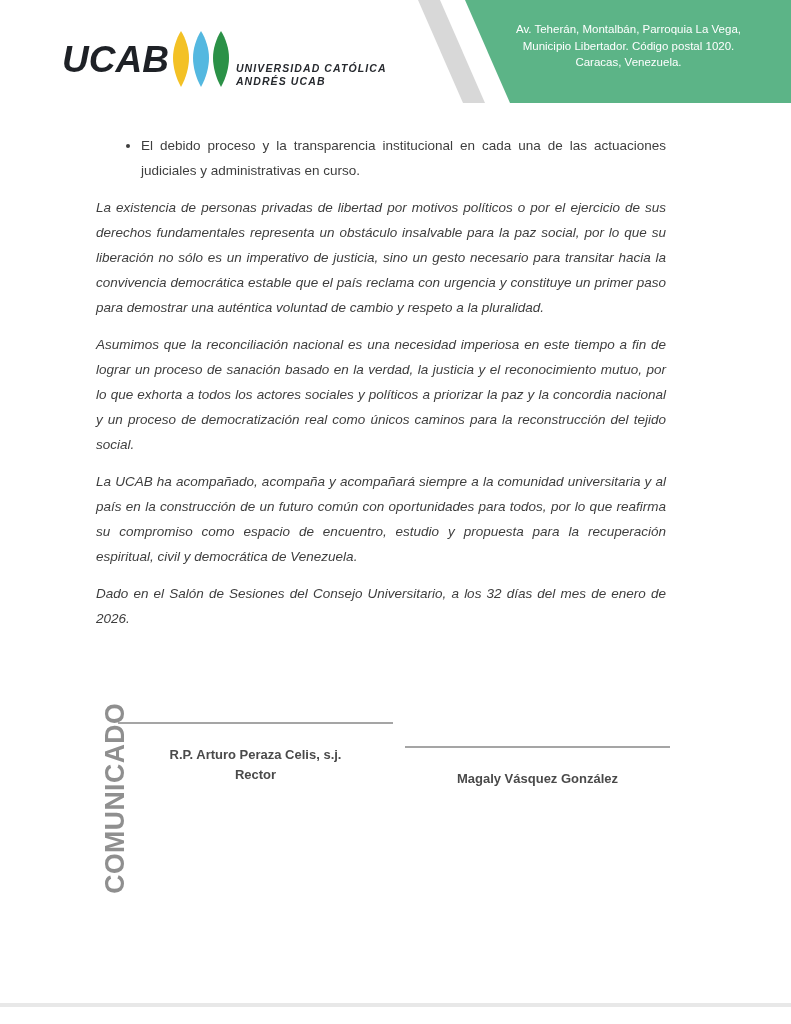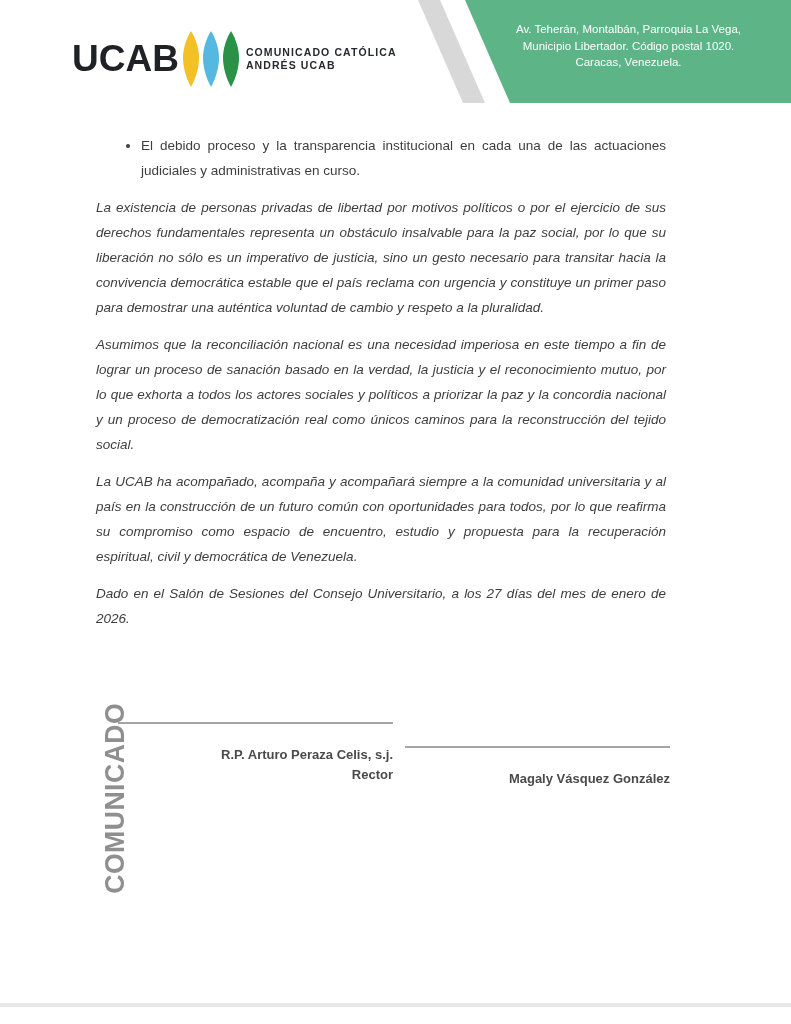--- a/index.html
+++ b/index.html
@@ -14,22 +14,22 @@
   
   .header-svg{position:absolute;top:0;left:0;}
   .address-box-text{
     position:absolute;top:21px;right:50px;
     text-align:center;
     color:#ffffff;
     font-size:11.5px;line-height:16.5px;font-weight:500;
   }
 
   .logo{
-    position:absolute;left:72px;top:30px;
-    display:flex;align-items:center;
+    position:absolute;left:62px;top:30px;
+    display:flex;align-items:flex-end;font-style:italic;
   }
   .logo-acronym{
     font-size:37px;font-weight:700;color:#1e2126;
     letter-spacing:0px;line-height:56px;
   }
   .logo-leaves{margin-left:3px;margin-right:6px;display:block;}
   .logo-name{
     font-size:10.5px;font-weight:700;color:#26292e;
     letter-spacing:1.1px;line-height:13px;
   }
@@ -52,21 +52,21 @@
     width:170px;height:30px;
     transform:rotate(-90deg) scaleX(0.95);
     transform-origin:center center;
     text-align:center;
     font-size:28px;font-weight:700;color:#8f8f8f;
     letter-spacing:0.5px;
     white-space:nowrap;
   }
 
   
-  .signature{position:absolute;top:722px;text-align:right;}
+  .signature{position:absolute;top:722px;text-align:center;}
   .signature .sig-line{height:2px;background:#a5a5a5;margin-bottom:21px;}
   .sig-left{left:118px;width:275px;}
   .sig-right{left:405px;width:265px;margin-top:24px;}
   .sig-name{font-size:13px;font-weight:700;color:#4a4a4a;line-height:20px;}
   .sig-role{font-size:13px;font-weight:700;color:#4a4a4a;line-height:20px;}
 
   
   .page-bottom-edge{
     position:absolute;left:0;top:1003px;width:791px;height:4px;
     background:#e8e8e8;
@@ -89,33 +89,33 @@
   </div>
 
   <div class="logo">
     <span class="logo-acronym">UCAB</span>
     <svg class="logo-leaves" width="58" height="58" viewBox="0 0 58 58">
       <path d="M9,1 C14,9 17,19 17,28 C17,37 14,48 9,57 C4,48 1,37 1,28 C1,19 4,9 9,1 Z" fill="#F3C125"></path>
       <path d="M29,1 C34,9 37,19 37,28 C37,37 34,48 29,57 C24,48 21,37 21,28 C21,19 24,9 29,1 Z" fill="#54B8E0"></path>
       <path d="M49,1 C54,9 57,19 57,28 C57,37 54,48 49,57 C44,48 41,37 41,28 C41,19 44,9 49,1 Z" fill="#2B9147"></path>
     </svg>
     <div class="logo-name">
-      <div>COMUNICADO CATÓLICA</div>
+      <div>UNIVERSIDAD CATÓLICA</div>
       <div>ANDRÉS UCAB</div>
     </div>
   </div>
 
   <div class="doc-body">
     <ul>
       <li>El debido proceso y la transparencia institucional en cada una de las actuaciones judiciales y administrativas en curso.</li>
     </ul>
     <p>La existencia de personas privadas de libertad por motivos políticos o por el ejercicio de sus derechos fundamentales representa un obstáculo insalvable para la paz social, por lo que su liberación no sólo es un imperativo de justicia, sino un gesto necesario para transitar hacia la convivencia democrática estable que el país reclama con urgencia y constituye un primer paso para demostrar una auténtica voluntad de cambio y respeto a la pluralidad.</p>
     <p>Asumimos que la reconciliación nacional es una necesidad imperiosa en este tiempo a fin de lograr un proceso de sanación basado en la verdad, la justicia y el reconocimiento mutuo, por lo que exhorta a todos los actores sociales y políticos a priorizar la paz y la concordia nacional y un proceso de democratización real como únicos caminos para la reconstrucción del tejido social.</p>
     <p>La UCAB ha acompañado, acompaña y acompañará siempre a la comunidad universitaria y al país en la construcción de un futuro común con oportunidades para todos, por lo que reafirma su compromiso como espacio de encuentro, estudio y propuesta para la recuperación espiritual, civil y democrática de Venezuela.</p>
-    <p>Dado en el Salón de Sesiones del Consejo Universitario,  a los 27 días del mes de enero de 2026.</p>
+    <p>Dado en el Salón de Sesiones del Consejo Universitario,  a los 32 días del mes de enero de 2026.</p>
   </div>
 
   <div class="watermark">COMUNICADO</div>
 
   <div class="signature sig-left">
     <div class="sig-line"></div>
     <div class="sig-name">R.P. Arturo Peraza Celis, s.j.</div>
     <div class="sig-role">Rector</div>
   </div>
 

